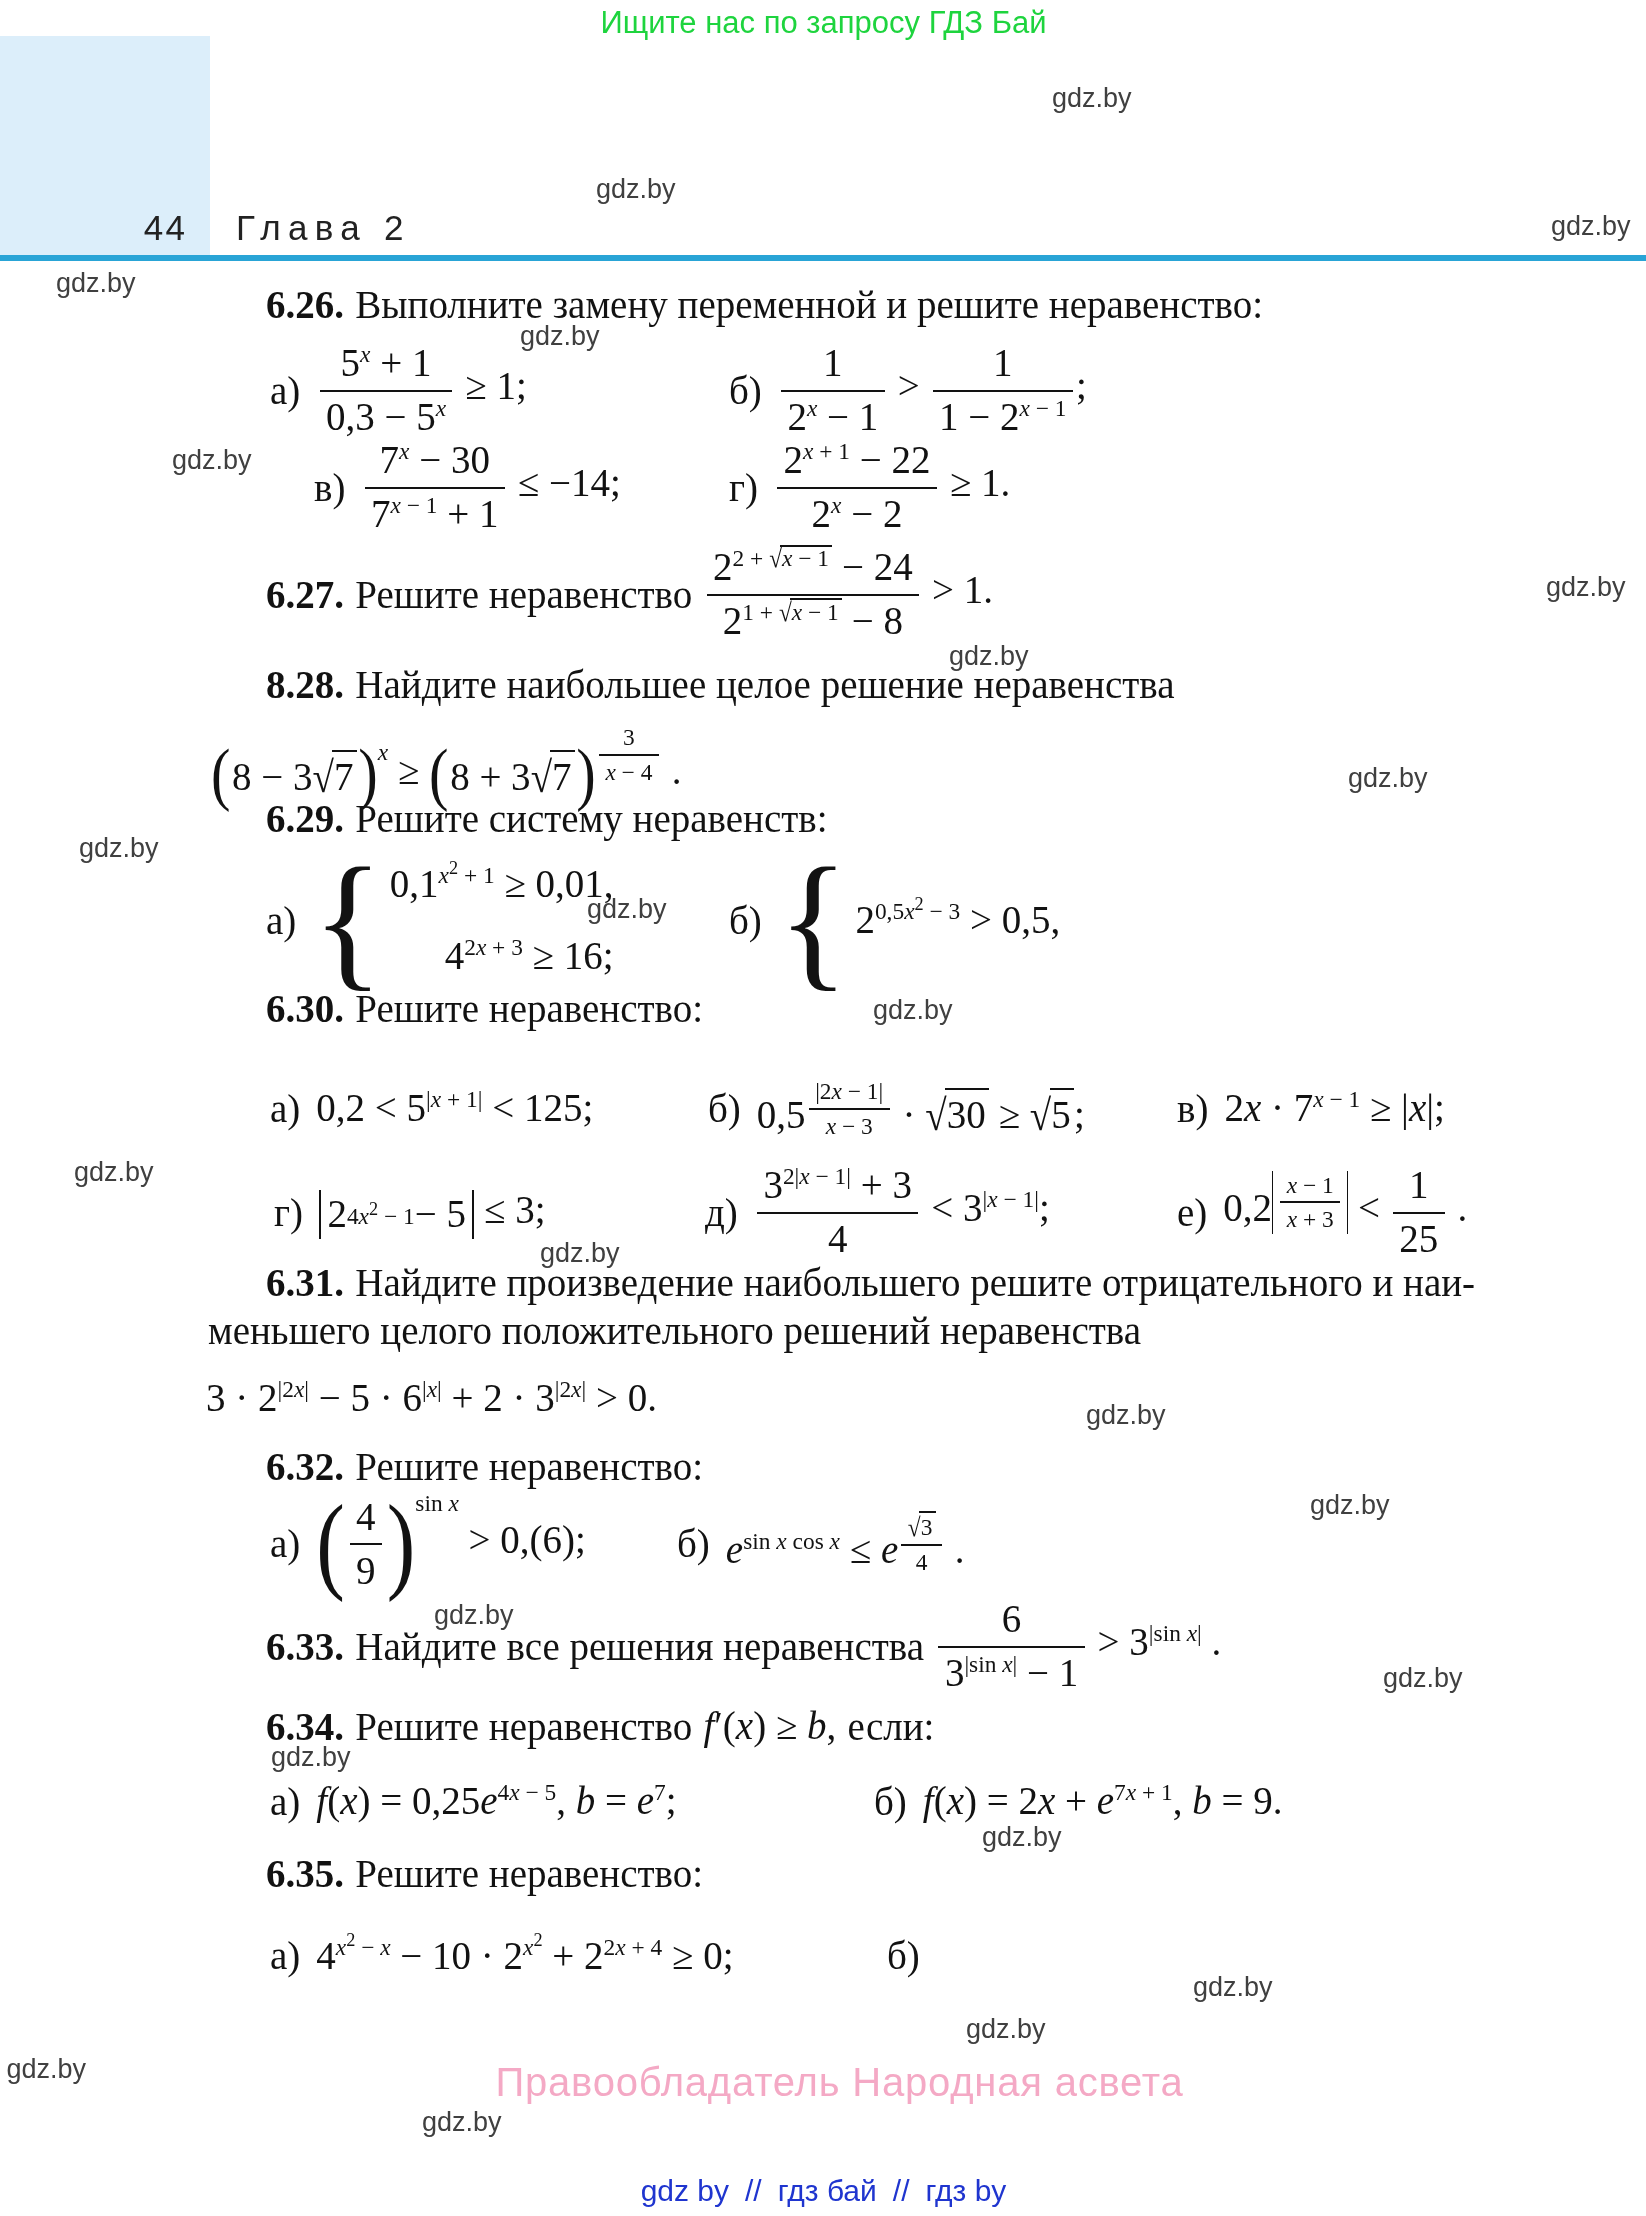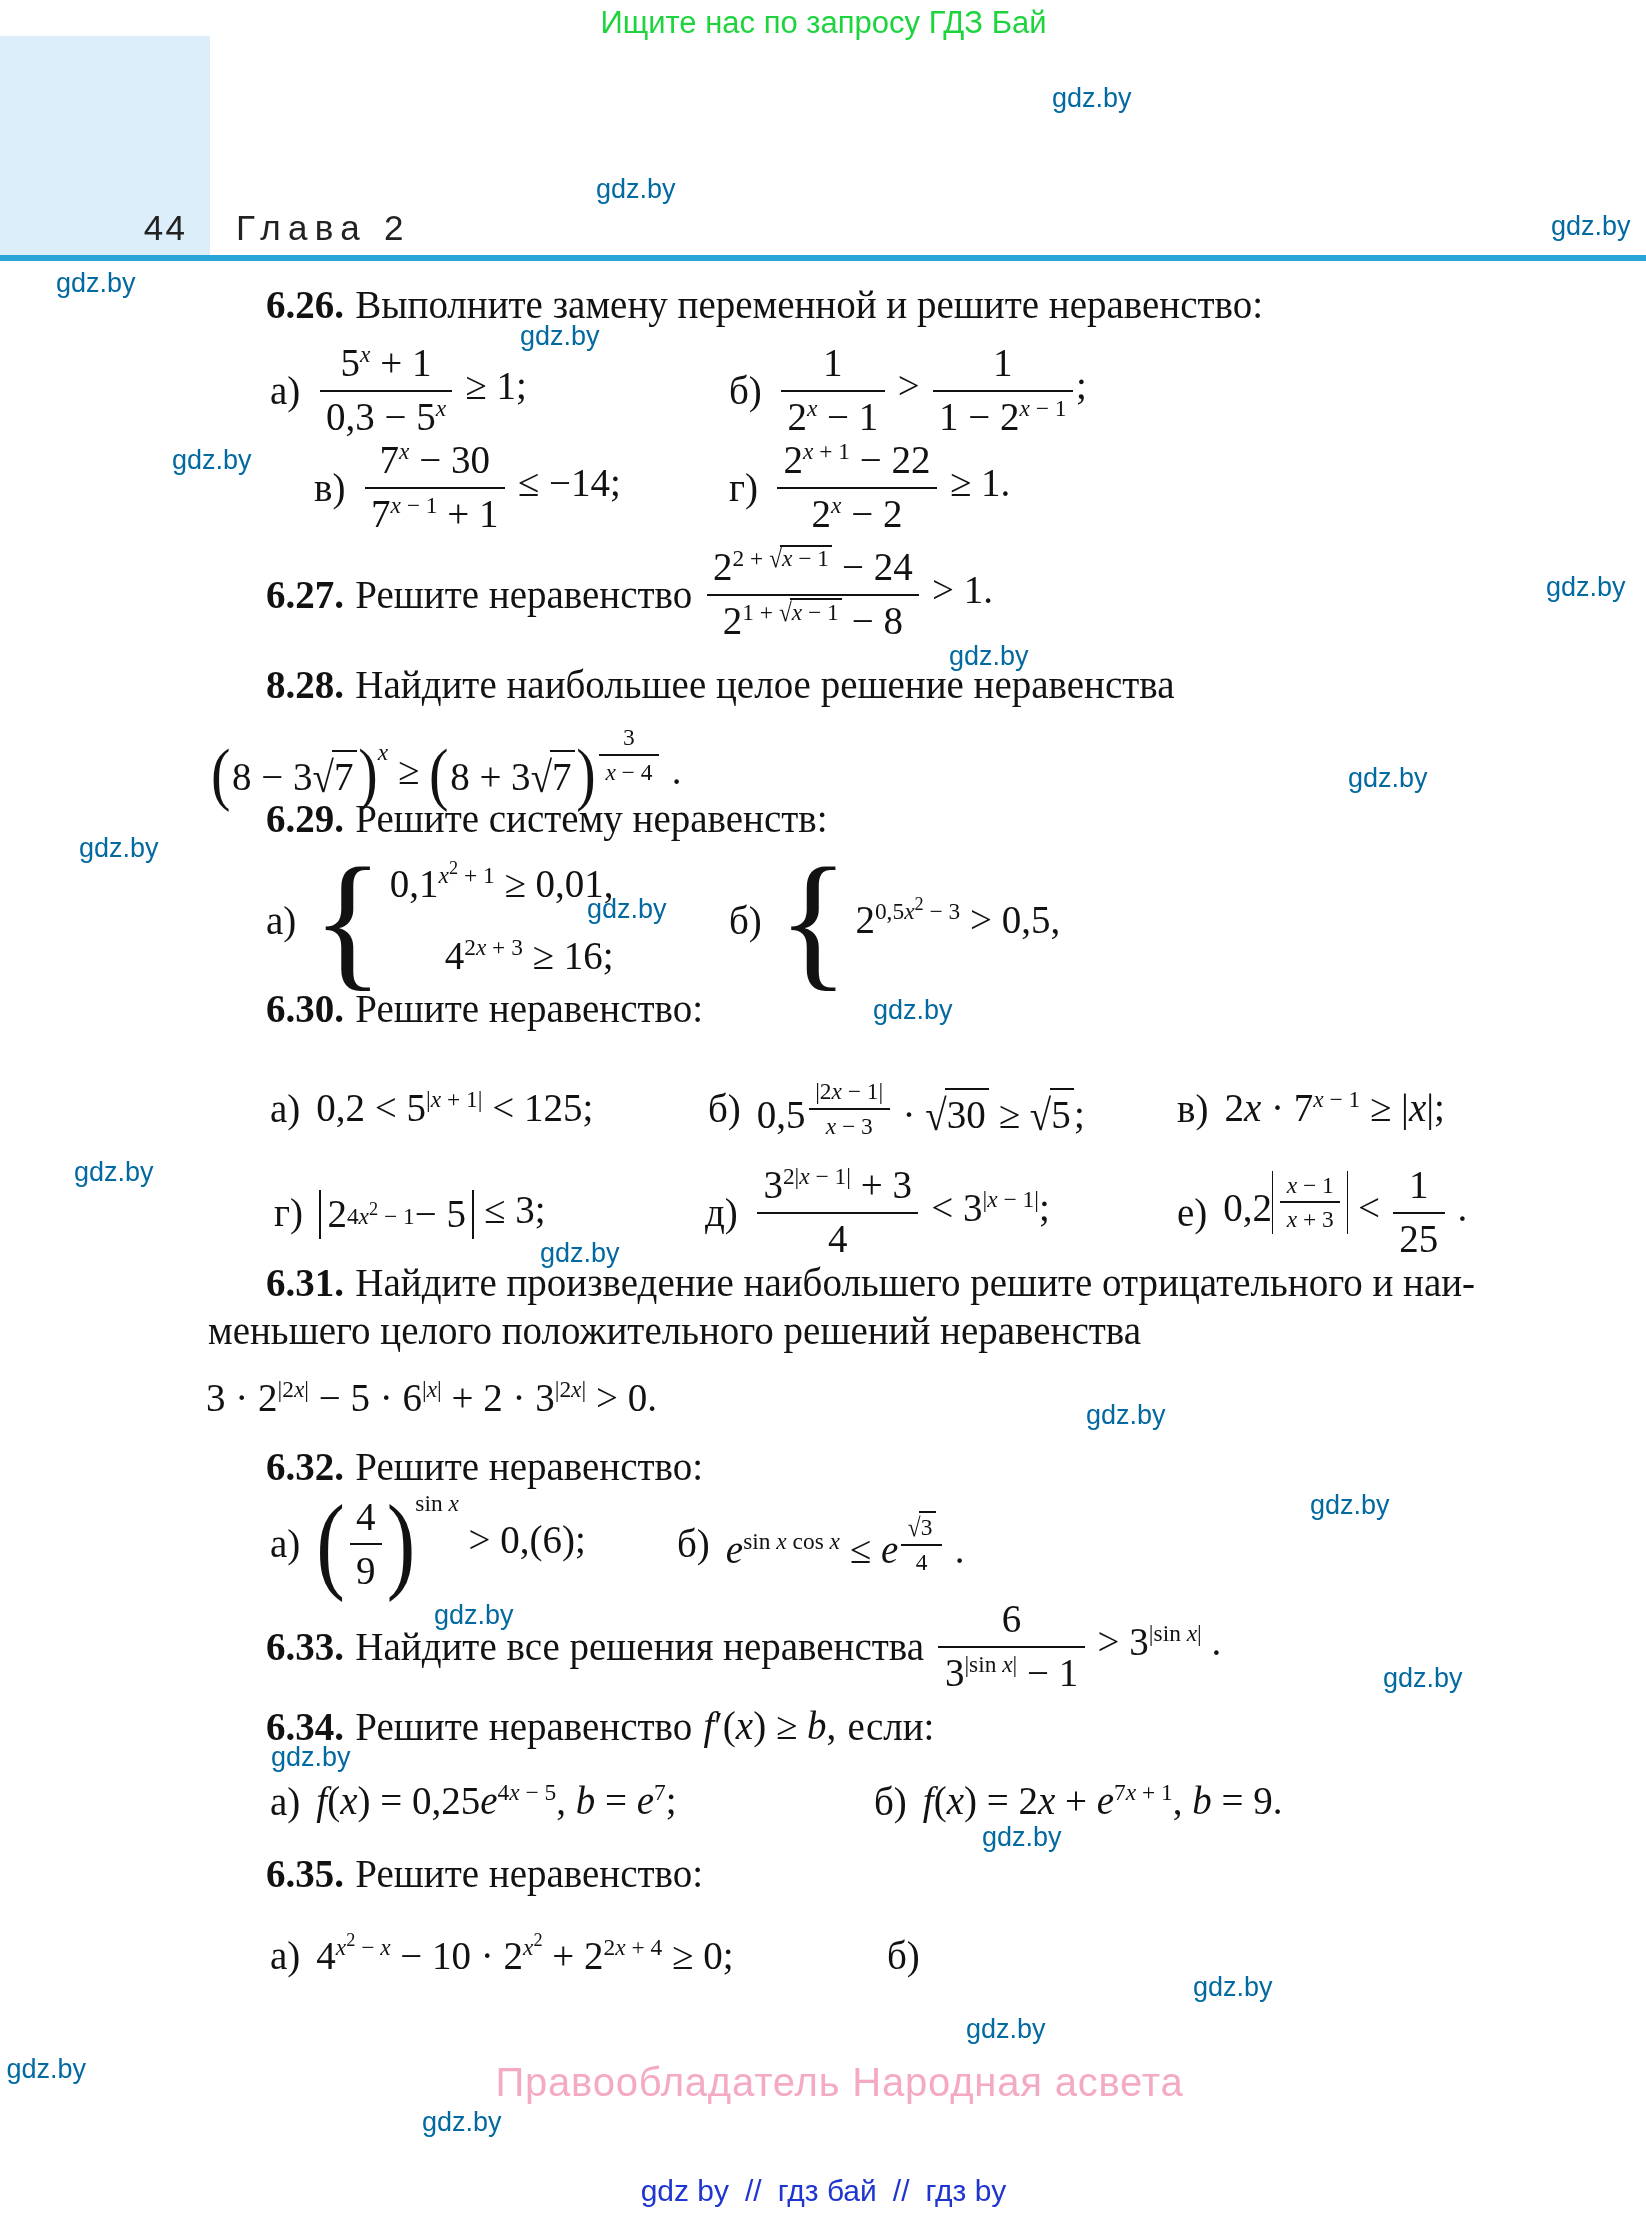--- a/index.html
+++ b/index.html
@@ -22,21 +22,21 @@
   }
   .chapter{
     position:absolute;left:236px;top:208px;
     font-family:"Liberation Sans","DejaVu Sans",sans-serif;
     font-size:35px;letter-spacing:7.3px;color:#222;
   }
   .rule{position:absolute;left:0;top:255px;width:100%;height:5.6px;background:#29a4d6;}
   
   .wm{
     position:absolute;font-family:"Liberation Sans","DejaVu Sans",sans-serif;
-    font-size:27px;color:#0369a1;white-space:nowrap;
+    font-size:27px;color:#404040;white-space:nowrap;
   }
   
   .ex{position:absolute;font-size:39px;white-space:nowrap;}
   .ex .num{font-weight:bold;margin-right:11.3px;}
   .flexc{display:flex;align-items:center;}
   .flexc > *{margin-right:11.3px;}
   .item{position:absolute;display:flex;align-items:center;font-size:39px;white-space:nowrap;}
   .item .lbl{margin-right:16px;}
   
   .math{display:inline-block;line-height:1.25;}

